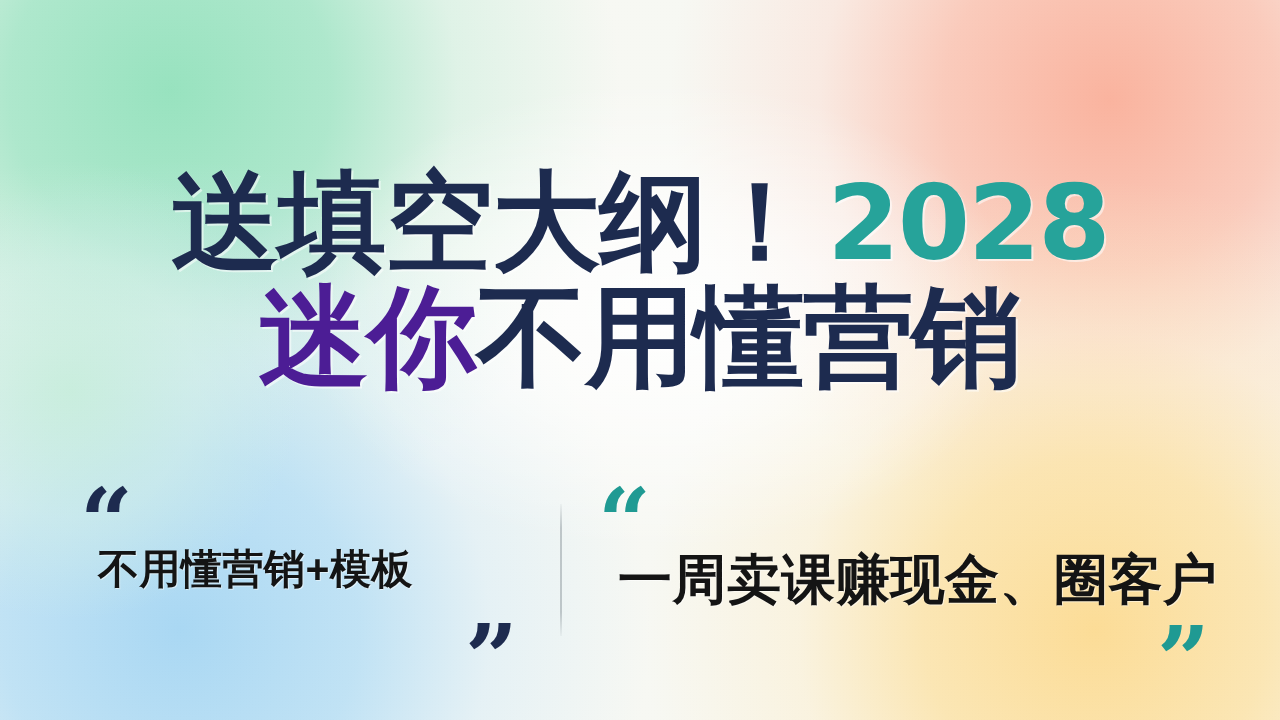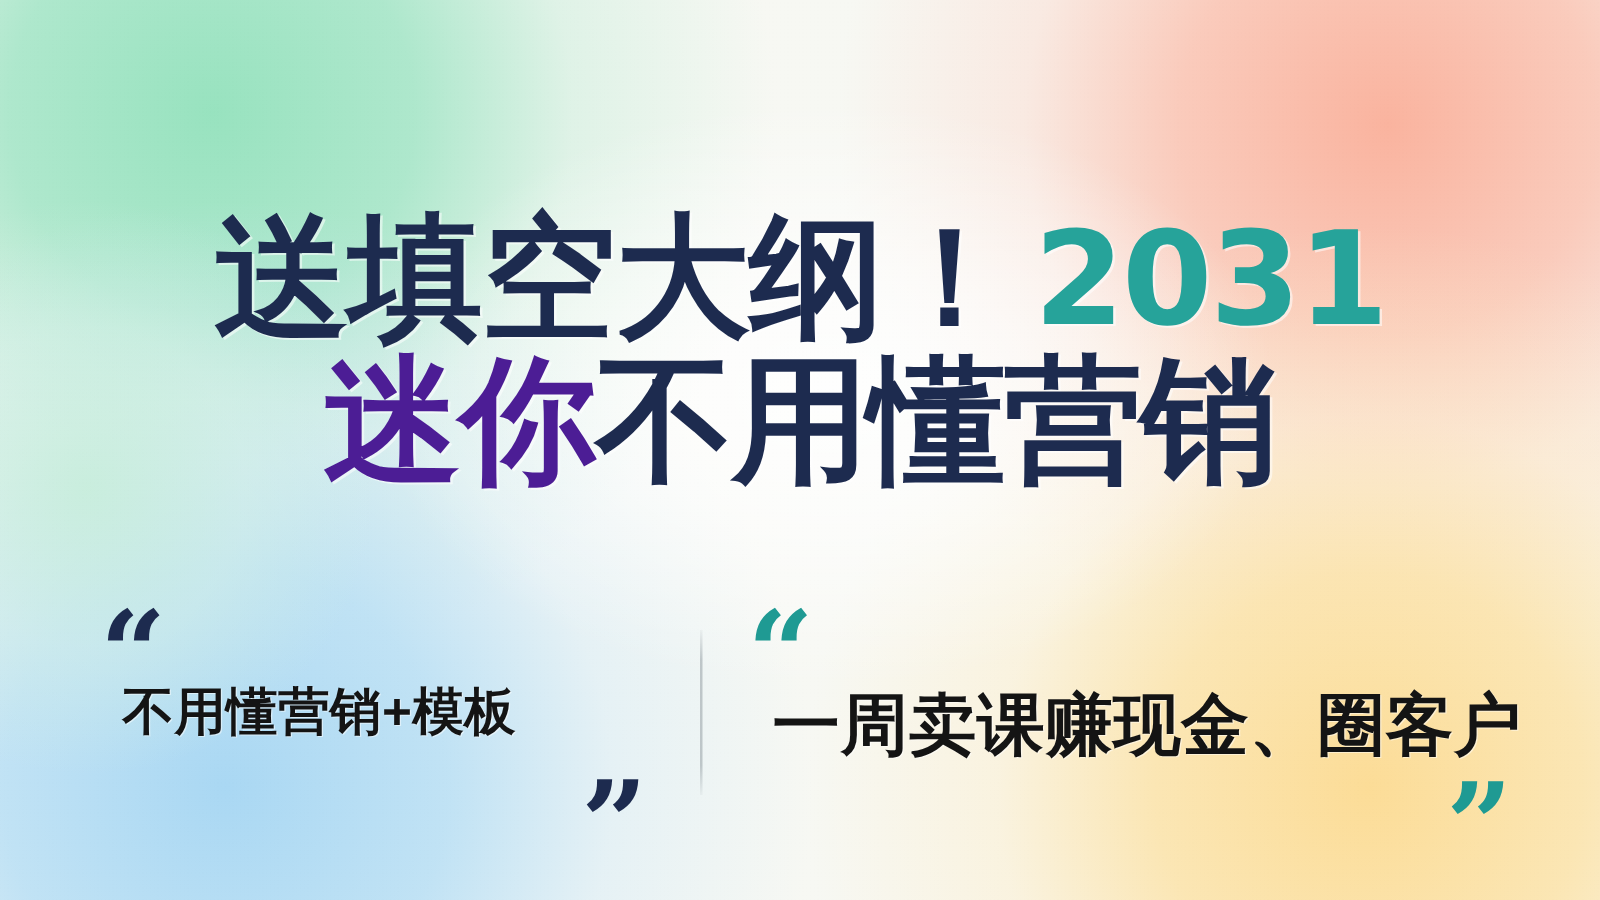--- a/index.html
+++ b/index.html
@@ -199,21 +199,21 @@
   <div class="bg-blob bg-tl"></div>
   <div class="bg-blob bg-tr"></div>
   <div class="bg-blob bg-bl"></div>
   <div class="bg-blob bg-br"></div>
   <div class="bg-blob bg-ml"></div>
   <div class="bg-blob bg-center"></div>
   <div class="bg-grain"></div>
 
   <div class="headline">
     <div class="head-line head-line-1">
-      <span class="seg seg-navy">送填空大纲！</span><span class="seg seg-teal seg-year">2031</span>
+      <span class="seg seg-navy">送填空大纲！</span><span class="seg seg-teal seg-year">2028</span>
     </div>
     <div class="head-line head-line-2">
       <span class="seg seg-orange">迷你</span><span class="seg seg-navy">不用懂营销</span>
     </div>
   </div>
 
   <div class="taglines">
 
     <div class="tagline tagline-left">
       <span class="qmark qmark-open q-navy">“</span>

